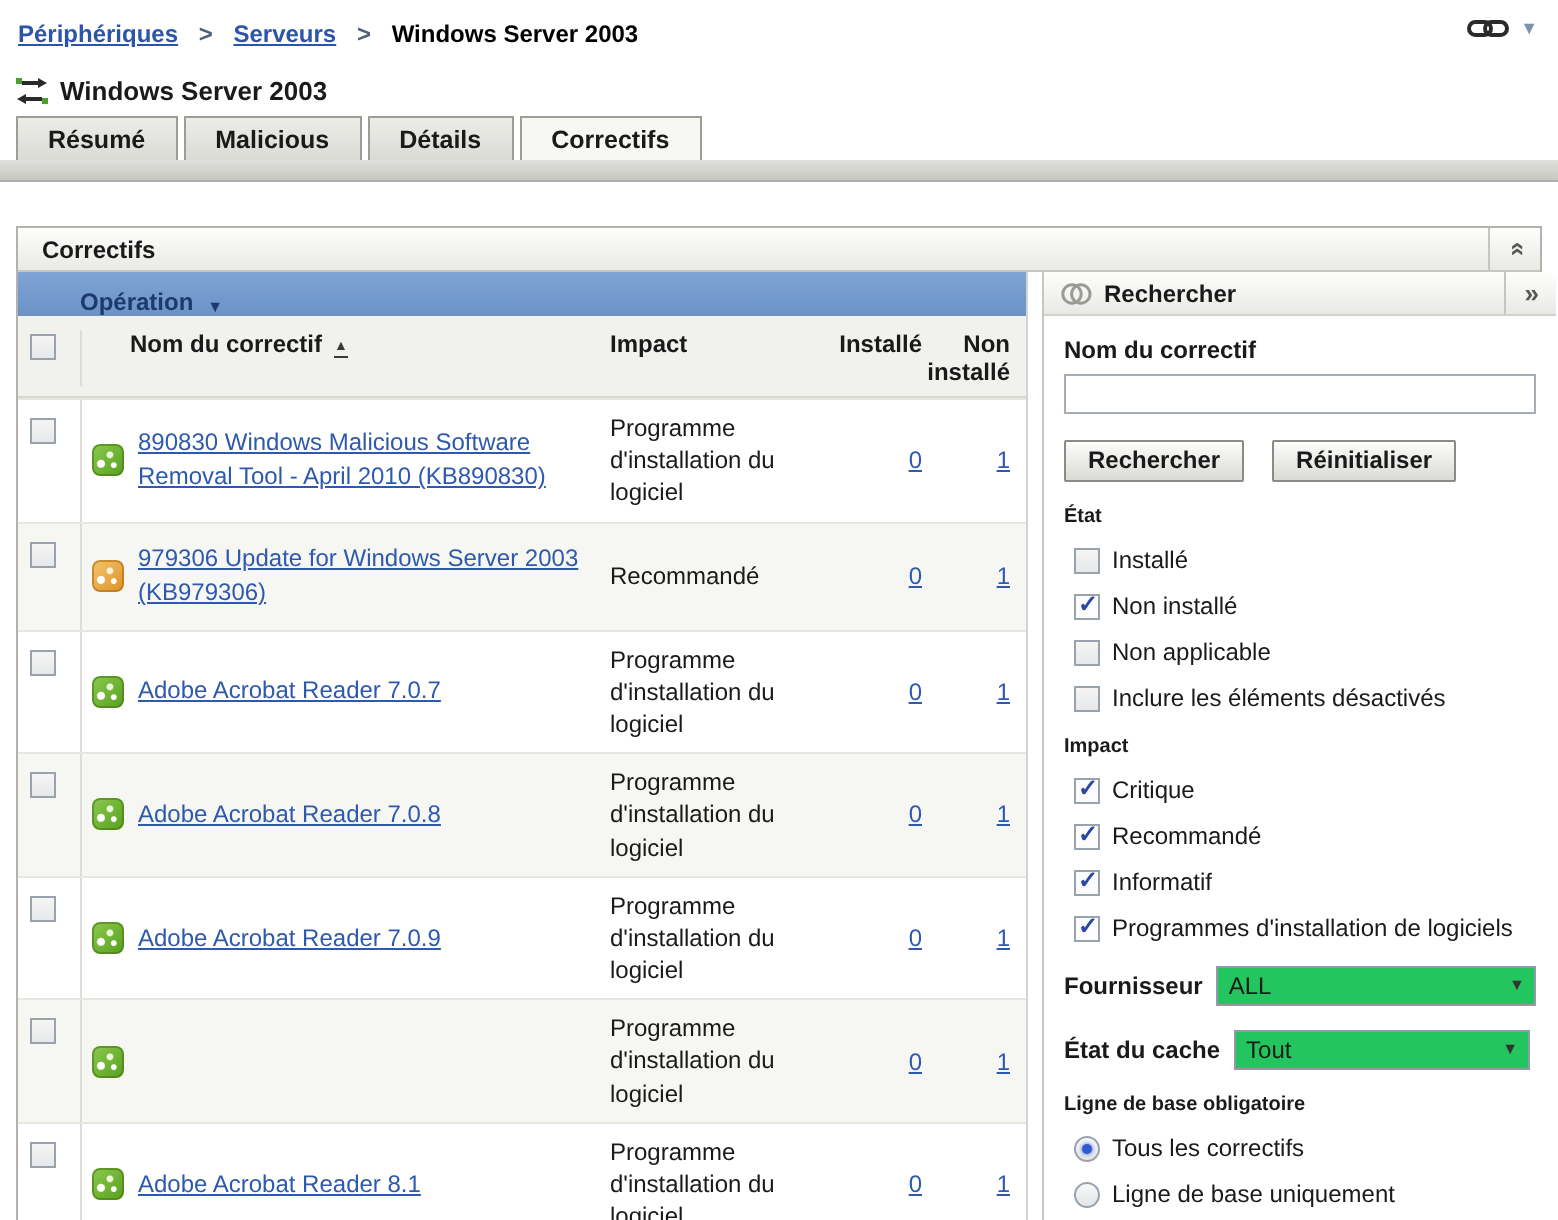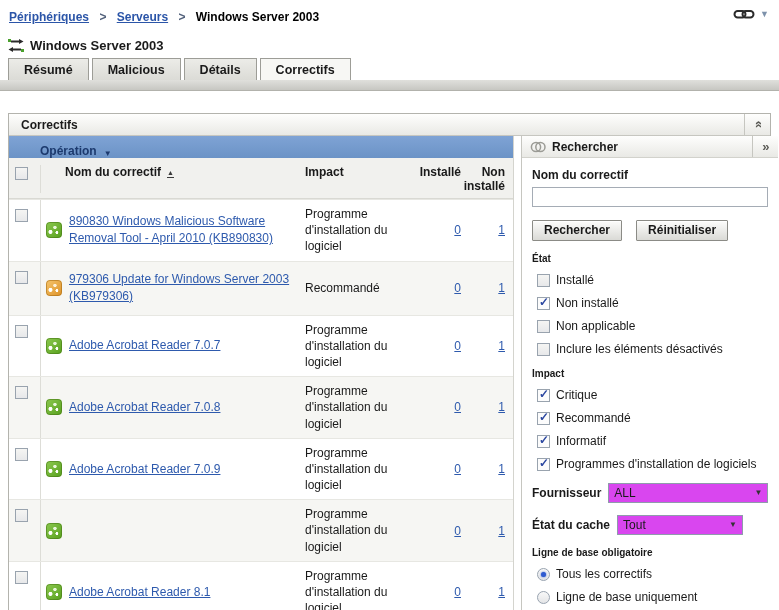--- a/index.html
+++ b/index.html
@@ -112,24 +112,24 @@
                 padding:2px 4px;font:inherit;background:#fff;}
   .btn-row{display:flex;gap:14px;margin:13px 0 2px;}
   .btn{font-family:inherit;font-size:12px;font-weight:bold;color:#1a1a1a;
        background:linear-gradient(#fcfcfb,#dadad6);border:1px solid #8b8b86;
        padding:2px 11px 3px;border-radius:1px;box-shadow:inset 0 1px 0 #fff;cursor:pointer;}
   .section-title{font-weight:bold;font-size:10px;margin:12px 0 0;}
   .opt-row{display:flex;align-items:center;gap:6px;margin:9px 0 0 5px;}
   .opt-row .olabel{cursor:default;}
   .select-row{display:flex;align-items:center;gap:7px;margin-top:12px;font-weight:bold;}
   .select{display:flex;align-items:center;height:20px;box-sizing:border-box;border:1px solid #8f9bac;
-          background:#d946ef;padding:0 5px;font-weight:normal;cursor:pointer;}
+          background:#22c55e;padding:0 5px;font-weight:normal;cursor:pointer;}
   .select .sel-arrow{margin-left:auto;font-size:8px;color:#333;padding-left:8px;line-height:1;}
   .select.vendor{width:160px;}
-  .select.cache{width:126px;}
+  .select.cache{width:148px;}
 </style>
 </head>
 <body>
 
 <div class="breadcrumb">
   <a>Périphériques</a>
   <span class="sep">&gt;</span>
   <a>Serveurs</a>
   <span class="sep">&gt;</span>
   <span class="current">Windows Server 2003</span>

